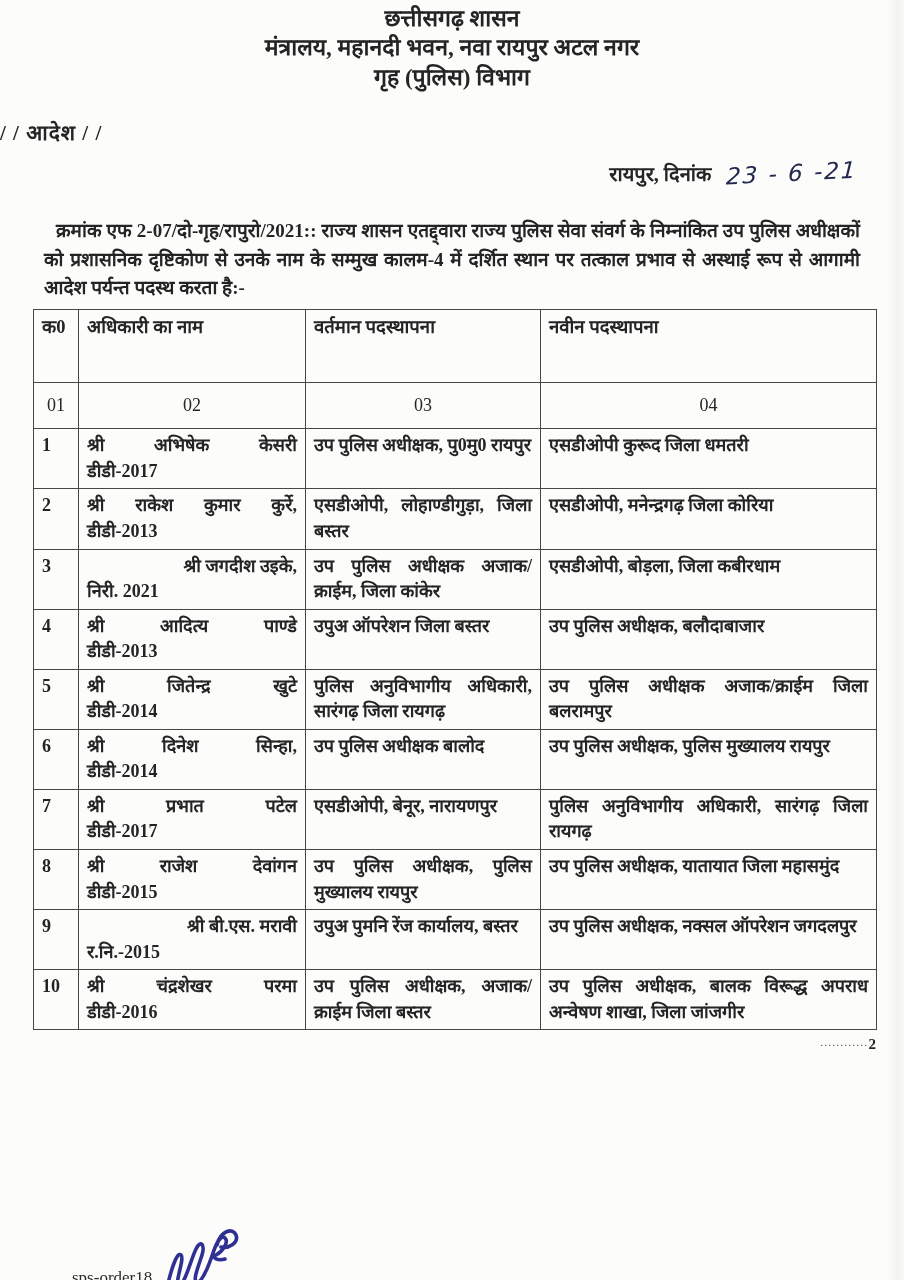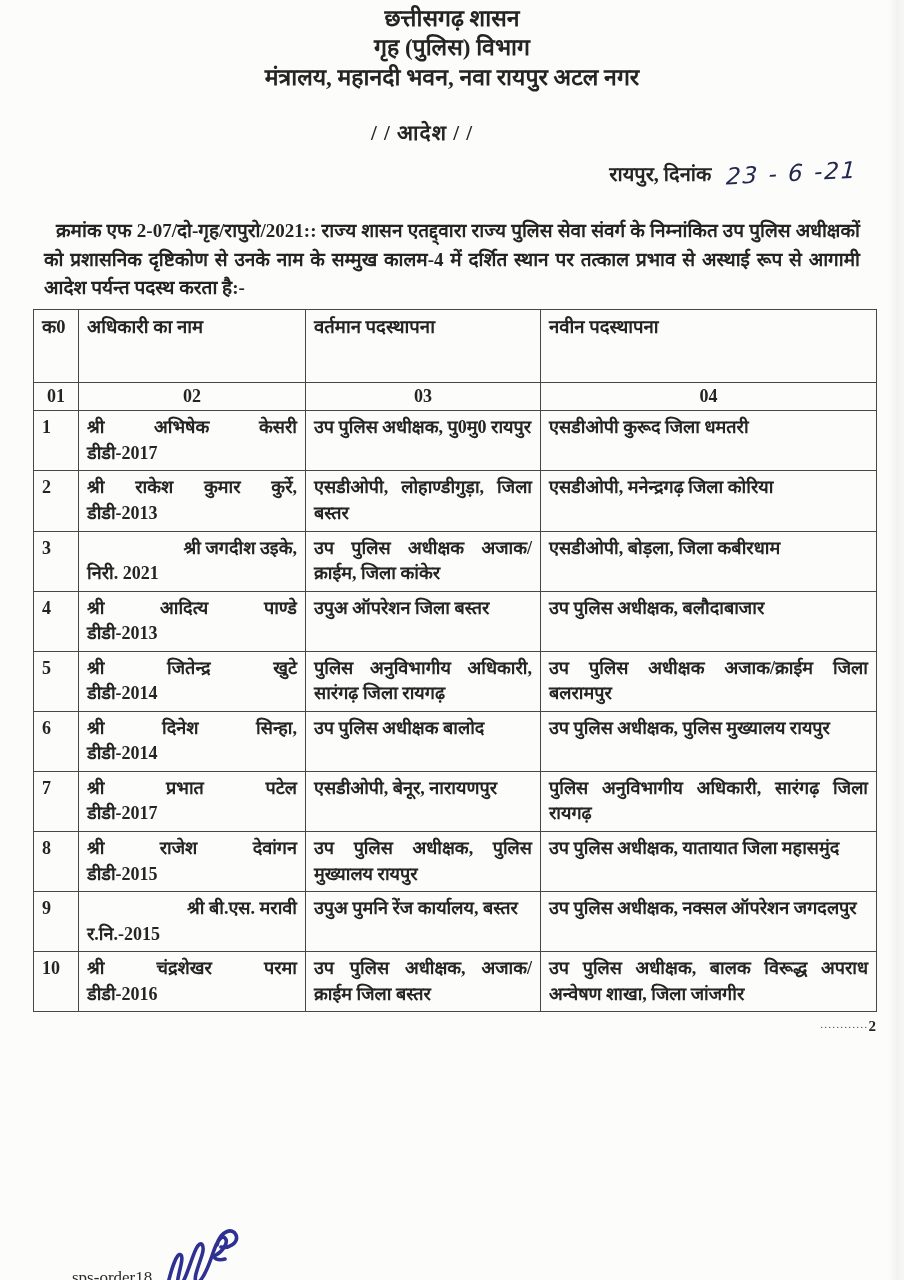--- a/index.html
+++ b/index.html
@@ -20,21 +20,21 @@
     pointer-events:none;
   }
   .doc-header{
     text-align:center;
     padding-top:4px;
     font-weight:700;
     font-size:23px;
     line-height:1.28;
   }
   .order-heading{
-    text-align:center;
+    text-align:left;
     margin-top:26px;
     margin-right:60px;
     font-size:21px;
     font-weight:700;
     letter-spacing:1px;
   }
   .date-line{
     text-align:right;
     margin:14px 46px 0 0;
     font-size:20px;
@@ -80,22 +80,22 @@
   }
   .order-table thead tr.head-labels th{
     height:64px;
     text-align:left;
     font-size:18.5px;
     font-weight:700;
   }
   .order-table thead tr.head-nums td{
     text-align:center;
     height:24px;
-    padding:1px 4px;
-    font-weight:700;
+    padding:10px 4px;
+    font-weight:400;
   }
   .order-table td.cell-just{text-align:justify;}
   .off-name{text-align:right;}
   .off-name.spread{text-align:justify;text-align-last:justify;}
   .page-number-line{
     text-align:right;
     margin:5px 28px 0 0;
     white-space:nowrap;
   }
   .leader-dots{
@@ -128,22 +128,22 @@
   }
 </style>
 </head>
 <body>
 
 <div class="page">
   <div class="scan-edge"></div>
 
   <div class="doc-header">
     <div>छत्तीसगढ़ शासन</div>
+    <div>मंत्रालय, महानदी भवन, नवा रायपुर अटल नगर</div>
     <div>गृह (पुलिस) विभाग</div>
-    <div>मंत्रालय, महानदी भवन, नवा रायपुर अटल नगर</div>
   </div>
 
   <div class="order-heading">/ / आदेश / /</div>
 
   <div class="date-line">
     <span>रायपुर, दिनांक</span>
     <span class="handwritten-date">23 - 6 -21</span>
   </div>
 
   <p class="body-paragraph">क्रमांक एफ 2-07/दो-गृह/रापुरो/2021::  राज्य शासन एतद्द्वारा राज्य पुलिस सेवा संवर्ग के निम्नांकित उप पुलिस अधीक्षकों को प्रशासनिक दृष्टिकोण से उनके नाम के सम्मुख कालम-4 में दर्शित स्थान पर तत्काल प्रभाव से अस्थाई रूप से आगामी आदेश पर्यन्त पदस्थ करता है:-</p>

